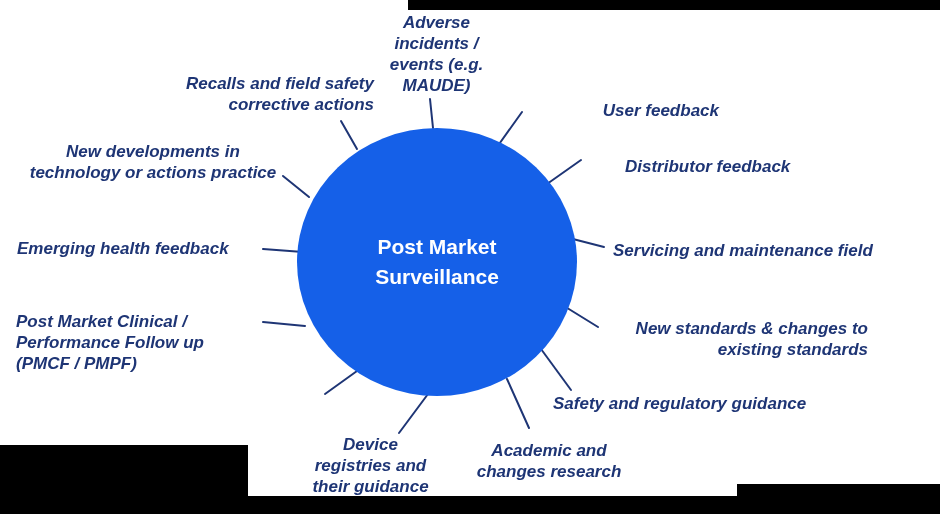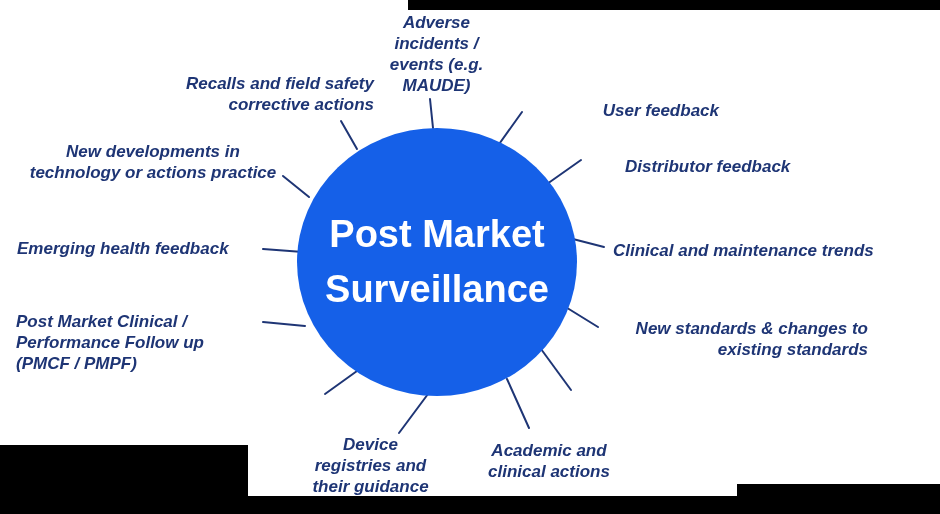--- a/index.html
+++ b/index.html
@@ -28,21 +28,21 @@
     width: 280px; height: 268px;
     background: #1560e8;
     border-radius: 50%;
     display: flex;
     align-items: center;
     justify-content: center;
     text-align: center;
   }
   .center-label {
     color: #ffffff;
-    font-size: 38px;
+    font-size: 21px;
     font-weight: bold;
     line-height: 1.45;
     white-space: pre-line;
   }
   .node {
     position: absolute;
     color: #1e3575;
     font-size: 17px;
     font-weight: bold;
     font-style: italic;
@@ -98,25 +98,26 @@
     <div class="center-label">Post Market
 Surveillance</div>
   </div>
 
   <div class="node n0">Adverse
 incidents /
 events (e.g.
 MAUDE)</div>
   <div class="node n1">User feedback</div>
   <div class="node n2">Distributor feedback</div>
-  <div class="node n3">Clinical and maintenance trends</div>
+  <div class="node n3">Servicing and maintenance field</div>
   <div class="node n4">New standards &amp; changes to
 existing standards</div>
+  <div class="node n5">Safety and regulatory guidance</div>
   <div class="node n6">Academic and
-clinical actions</div>
+changes research</div>
   <div class="node n7">Device
 registries and
 their guidance</div>
   <div class="node n9">Post Market Clinical /
 Performance Follow up
 (PMCF / PMPF)</div>
   <div class="node n10">Emerging health feedback</div>
   <div class="node n11">New developments in
 technology or actions practice</div>
   <div class="node n12">Recalls and field safety

